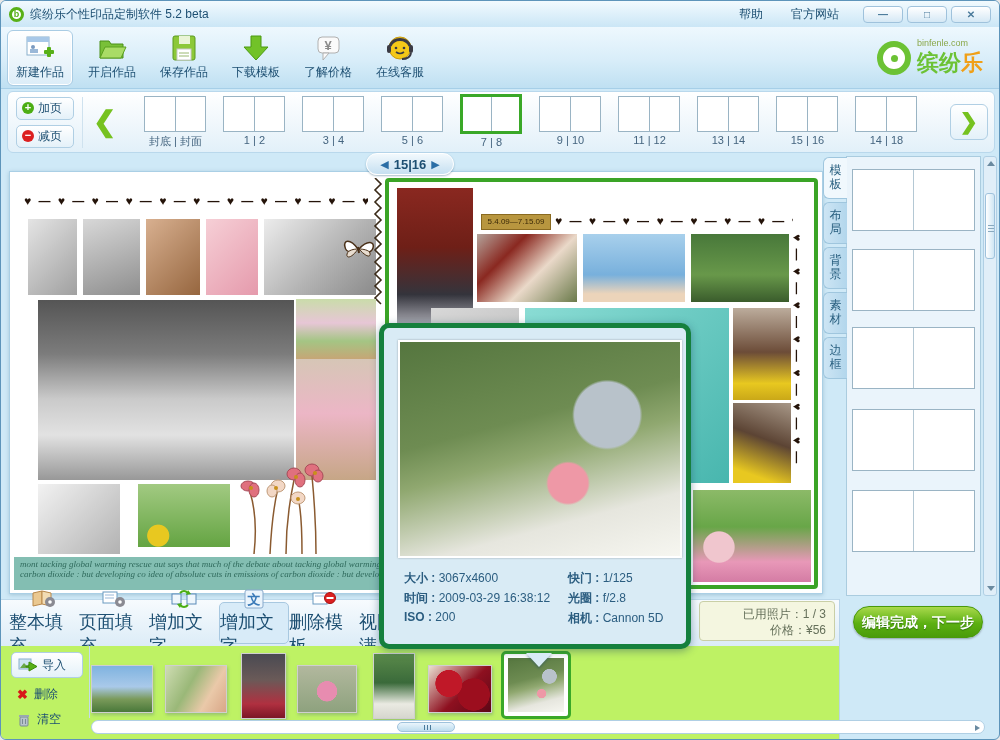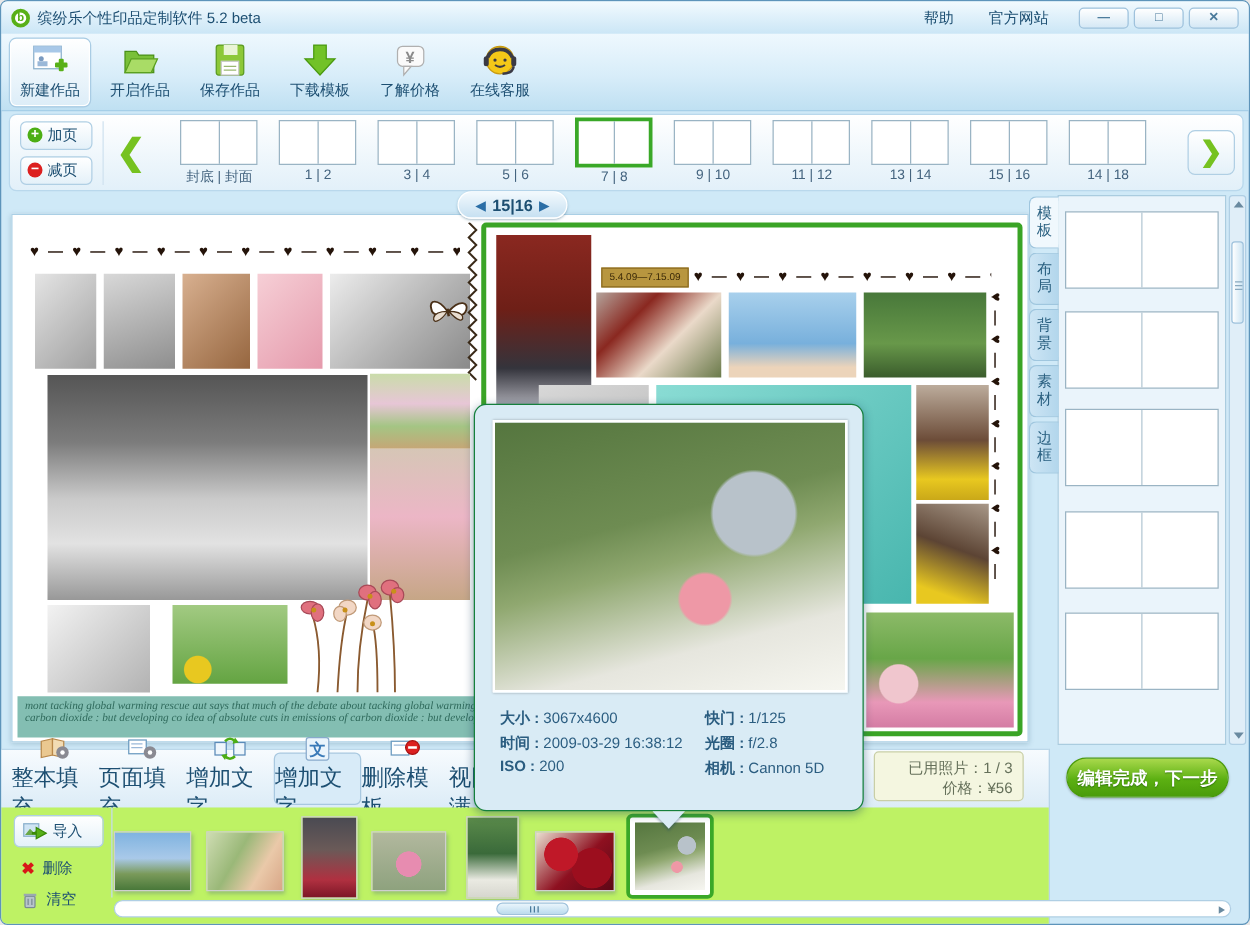--- a/index.html
+++ b/index.html
@@ -119,21 +119,21 @@
   .varrow.up { top:4px; border-bottom:5px solid #6a8aa0; }
   .varrow.dn { bottom:4px; border-top:5px solid #6a8aa0; }
 
   
   .btoolbar { position:absolute; left:0; top:598px; width:838px; height:47px;
     background:linear-gradient(180deg,#f7fbfe,#dcecf7); border-top:1px solid #bcd8ea; display:flex; align-items:center; padding-left:8px; }
   .bbtn { width:70px; height:42px; display:flex; flex-direction:column; align-items:center; justify-content:center; gap:1px; border-radius:5px; }
   .bbtn.sel { background:#d8ebf8; border:1px solid #a8c8e0; }
   .bbtn .lbl { font-size:18px; color:#1d4f72; }
   .vdiv { position:absolute; left:838px; top:598px; width:1px; height:142px; background:#b8d4e8; }
-  .sumbox { position:absolute; left:698px; top:600px; width:120px; height:40px; background:#f4f6e0;
+  .sumbox { position:absolute; left:698px; top:600px; width:136px; height:40px; background:#f4f6e0;
     border:1px solid #c9cfa6; border-radius:4px; padding:4px 8px; text-align:right; }
   .sumbox div { font-size:12px; color:#65705a; line-height:16px; }
   .nextbtn { position:absolute; left:852px; top:605px; width:130px; height:32px; border-radius:16px;
     background:linear-gradient(180deg,#a9d94c,#5cb012 55%,#4a9c0a); border:1px solid #4a9a0a;
     color:#fff; font-size:14px; font-weight:bold; text-align:center; line-height:30px;
     text-shadow:0 1px 1px rgba(0,60,0,.5); box-shadow:0 1px 2px rgba(0,0,0,.3); }
 
   
   .tray { position:absolute; left:0; top:645px; width:838px; height:95px; background:#bef264; }
   .tray-left { position:absolute; left:6px; top:2px; width:80px; }
@@ -150,21 +150,21 @@
     border:1px solid #b0cfe4; border-radius:7px; }
   .hthumb { position:absolute; left:305px; top:1px; width:58px; height:10px;
     background:linear-gradient(180deg,#eaf5fc,#bcdcee); border:1px solid #9fc2dc; border-radius:5px; }
   .hthumb:after { content:""; position:absolute; top:2px; left:26px; width:1px; height:5px;
     box-shadow:0 0 #4a7a9b, 3px 0 #4a7a9b, 6px 0 #4a7a9b; background:#4a7a9b; }
   .harrow { position:absolute; right:4px; top:4px; width:0; height:0; border-top:3px solid transparent;
     border-bottom:3px solid transparent; border-left:5px solid #6a8aa0; }
 
   
   .popup { position:absolute; left:378px; top:322px; width:312px; height:326px; z-index:50;
-    background:#d9ebf5; border:1px solid #15803d; border-radius:10px;
+    background:#d9ebf5; border:5px solid #15803d; border-radius:10px;
     box-shadow:0 2px 8px rgba(30,70,100,.45); }
   .popup .photo { position:absolute; left:14px; top:12px; width:284px; height:218px; border:2px solid #fff;
     box-shadow:0 0 2px rgba(0,0,0,.3); }
   .exif { position:absolute; left:20px; top:242px; width:280px; display:grid;
     grid-template-columns:160px 120px; column-gap:4px; row-gap:3px; }
   .exif .row { font-size:12px; color:#2b5d80; white-space:nowrap; }
   .exif .row b { font-weight:bold; }
   .ptail { position:absolute; left:142px; top:325px; width:0; height:0;
     border-left:13px solid transparent; border-right:13px solid transparent; border-top:14px solid #d9ebf5;
     filter:drop-shadow(0 2px 1px rgba(30,70,100,.35)); }
@@ -249,20 +249,29 @@
             <path d="M5 12 A11 11 0 0 1 25 12" fill="none" stroke="#3a3a44" stroke-width="3"></path>
             <rect x="2" y="11" width="4" height="8" rx="2" fill="#3a3a44"></rect>
             <rect x="24" y="11" width="4" height="8" rx="2" fill="#3a3a44"></rect>
             <circle cx="11" cy="14" r="1.3" fill="#3a3a44"></circle>
             <circle cx="19" cy="14" r="1.3" fill="#3a3a44"></circle>
             <path d="M11 18 Q15 21 19 18" fill="none" stroke="#3a3a44" stroke-width="1.6"></path>
             <path d="M26 19 Q25 25 17 25" fill="none" stroke="#3a3a44" stroke-width="2"></path>
           </svg>
       </span>
       <span class="lbl">在线客服</span>
+    </div>
+    <div class="tb-logo">
+      <div class="bigmark">
+          <i></i>
+        </div>
+      <div>
+        <div class="dom">binfenle.com</div>
+        <div><span class="b1">缤纷</span><span class="b2">乐</span></div>
+      </div>
     </div>
   </div>
 
   <div class="pagebar">
     <div class="pm-col">
       <div class="pm-btn">
         <span class="dot g">+</span>
         <span>加页</span>
       </div>
       <div class="pm-btn">

